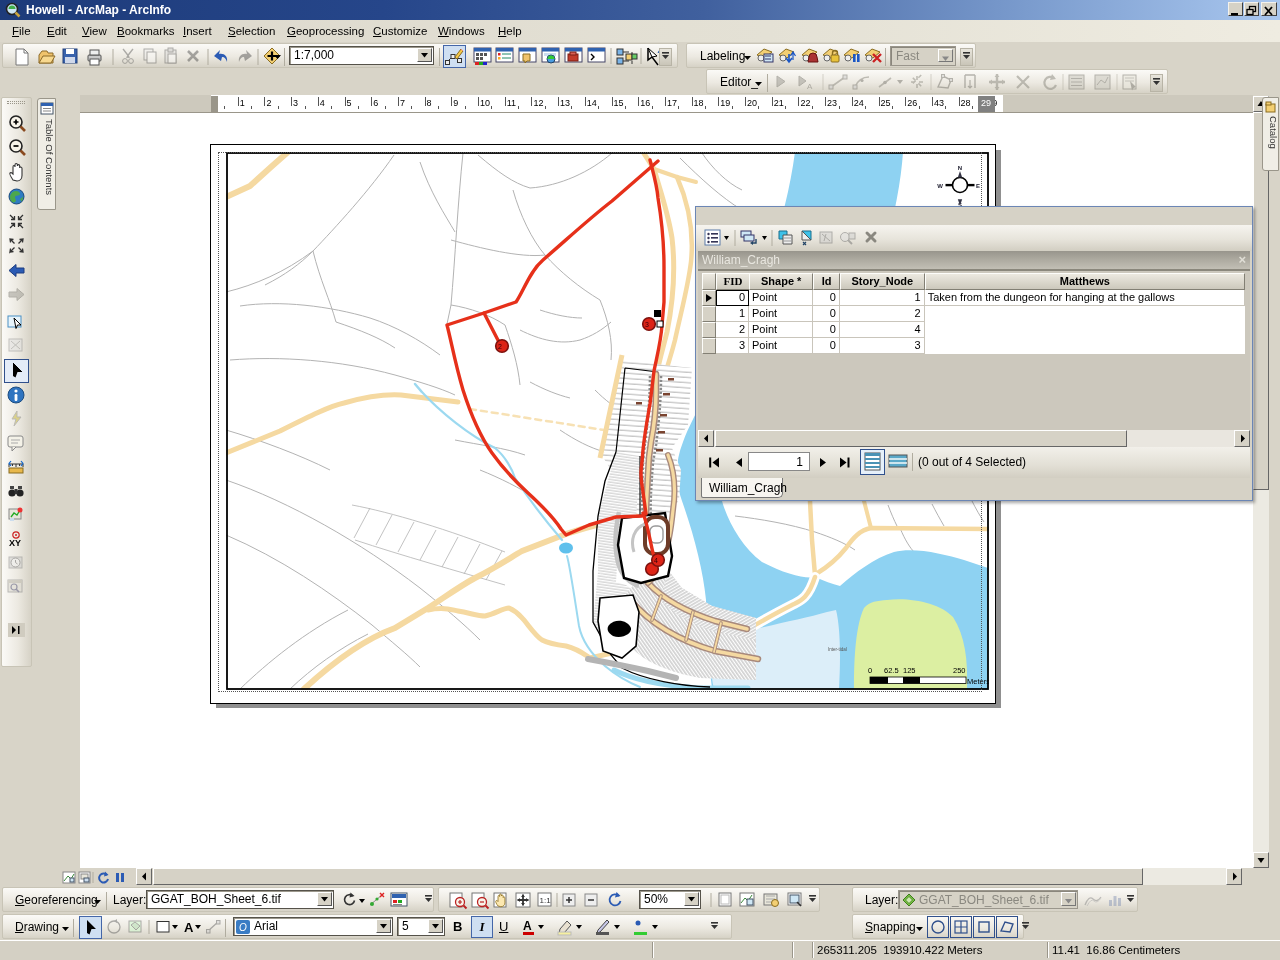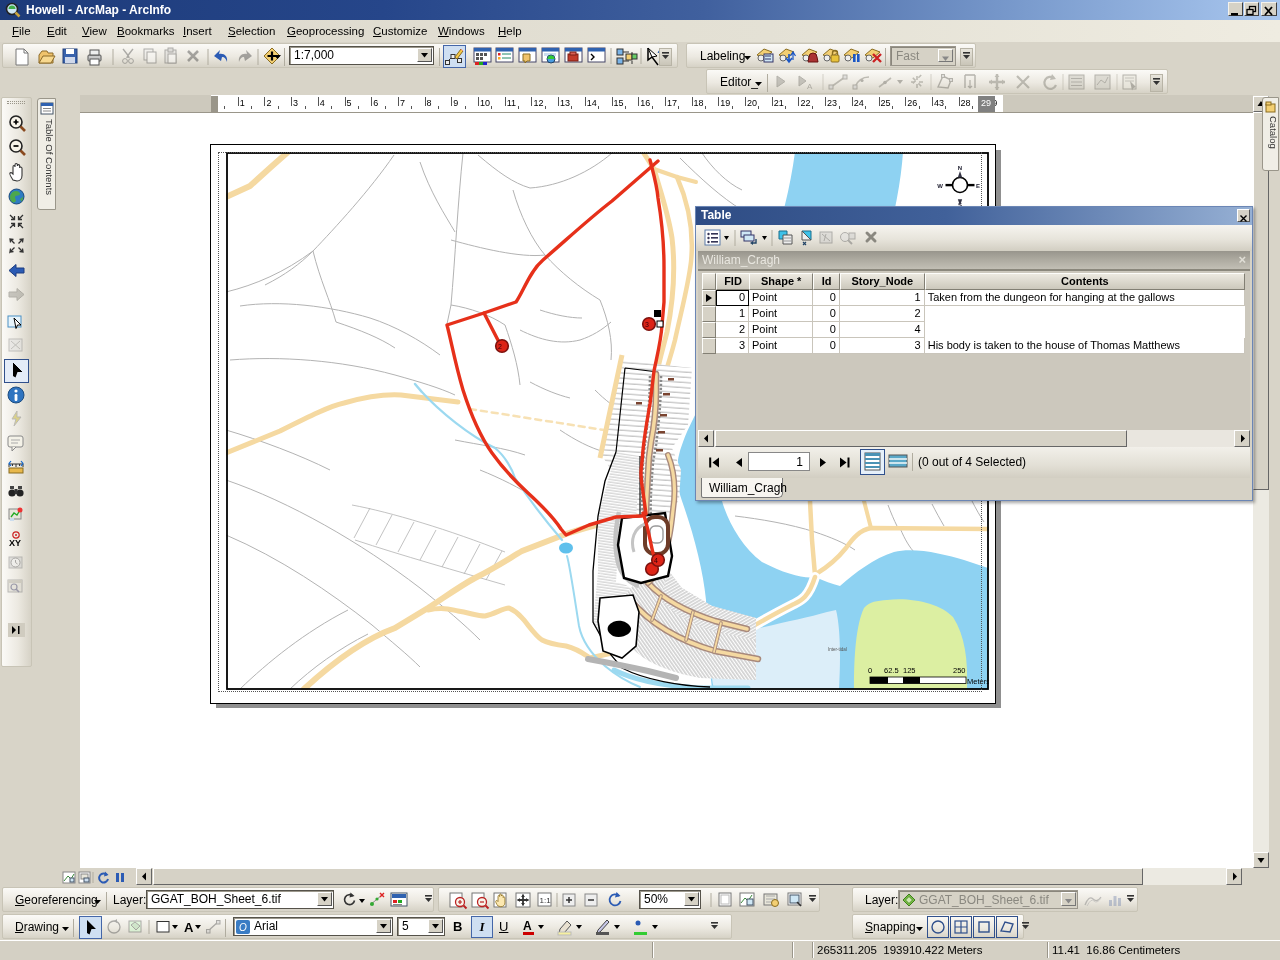--- a/index.html
+++ b/index.html
@@ -865,28 +865,20 @@
 
 <div class="abs" style="left:1262px;top:97px;width:17px;height:74px;background:#f0eee6;border:1px solid #9a968a;border-radius:3px 0 0 3px;">
   <svg class="abs" style="left:1px;top:2px" width="14" height="14" viewBox="0 0 14 14">
       <rect x="2" y="4" width="9" height="8" fill="#f3cf73" stroke="#8a6d20"></rect>
       <rect x="2" y="2" width="5" height="3" fill="#f3cf73" stroke="#8a6d20"></rect>
     </svg>
   <div style="position:absolute;left:2px;top:18px;width:14px;height:56px;font-size:9.5px;color:#333;writing-mode:vertical-rl;">Catalog</div>
 </div>
 
 <div id="tablewin">
-<div class="abs" style="left:0;top:0;width:556px;height:18px;background:linear-gradient(90deg,#2e4c84 0%,#41619a 45%,#96b0d4 100%);">
-  <span style="position:absolute;left:5px;top:1px;color:#fff;font-weight:bold;font-size:12px;">Table</span>
-  <div class="abs" style="left:541px;top:2px;width:13px;height:13px;background:#d6d2c6;border:1px solid #fff;border-right-color:#555;border-bottom-color:#555;">
-    <svg width="11" height="11">
-          <path d="M2.5 2.5 L8.5 8.5 M8.5 2.5 L2.5 8.5" stroke="#000" stroke-width="1.4"></path>
-        </svg>
-  </div>
-</div>
 
 <div class="abs" style="left:0;top:18px;width:556px;height:26px;background:linear-gradient(180deg,#f6f4ef 0%,#e7e4db 55%,#d2cec2 100%);">
   <svg class="abs" style="left:8px;top:4px" width="190" height="18" viewBox="0 0 190 18">
     <g>
       <rect x="1" y="1" width="15" height="15" fill="#fff" stroke="#5a7aa8" stroke-width="1"></rect>
       <circle cx="4.5" cy="5" r="1.2" fill="#335"></circle>
           <rect x="7" y="4" width="7" height="1.6" fill="#335"></rect>
       <circle cx="4.5" cy="9" r="1.2" fill="#335"></circle>
           <rect x="7" y="8" width="7" height="1.6" fill="#335"></rect>
       <circle cx="4.5" cy="13" r="1.2" fill="#335"></circle>
@@ -919,25 +911,25 @@
 </div>
 
 <div class="abs" style="left:2px;top:44px;width:552px;height:18px;background:linear-gradient(180deg,#98958c 0%,#aeaba1 50%,#c2bfb5 100%);">
   <span style="position:absolute;left:4px;top:2px;color:#e8e6df;font-size:12px;">William_Cragh</span>
   <span style="position:absolute;right:4px;top:1px;color:#e0ded6;font-size:13px;font-weight:bold;">×</span>
 </div>
 
 <div class="abs" style="left:2px;top:62px;width:552px;height:161px;background:#ccc8bd;border-top:2px solid #8a877c;overflow:hidden;font-size:12px;">
   <div class="abs" style="left:4px;top:2px;width:543px;height:17px;">
     <div class="hcell" style="left:0;width:13.5px;"></div>
-    <div class="hcell" style="left:13.5px;width:35px;">FID</div>
+    <div class="hcell" style="left:13.5px;width:35px;font-family:Liberation Serif, serif;">FID</div>
     <div class="hcell" style="left:47px;width:64.4px;">Shape *</div>
     <div class="hcell" style="left:111.4px;width:26.6px;">Id</div>
     <div class="hcell" style="left:138px;width:84.7px;">Story_Node</div>
-    <div class="hcell" style="left:222.7px;width:320.3px;">Contents</div>
+    <div class="hcell" style="left:222.7px;width:320.3px;">Matthews</div>
   </div>
   <div class="grow" style="top:19px;">
     <div class="rsel"><svg width="11" height="14">
             <path d="M3 3 L9 7 L3 11 z" fill="#000"></path>
           </svg></div>
     <div class="gc num sel0" style="left:13.5px;width:33.5px;">0</div>
     <div class="gc" style="left:47px;width:64.4px;">Point</div>
     <div class="gc num" style="left:111.4px;width:26.6px;">0</div>
     <div class="gc num" style="left:138px;width:84.7px;">1</div>
     <div class="gc" style="left:222.7px;width:320.3px;">Taken from the dungeon for hanging at the gallows</div>
@@ -955,21 +947,20 @@
     <div class="gc" style="left:47px;width:64.4px;">Point</div>
     <div class="gc num" style="left:111.4px;width:26.6px;">0</div>
     <div class="gc num" style="left:138px;width:84.7px;">4</div>
   </div>
   <div class="grow" style="top:67px;">
     <div class="rsel"></div>
     <div class="gc num" style="left:13.5px;width:33.5px;">3</div>
     <div class="gc" style="left:47px;width:64.4px;">Point</div>
     <div class="gc num" style="left:111.4px;width:26.6px;">0</div>
     <div class="gc num" style="left:138px;width:84.7px;">3</div>
-    <div class="gc" style="left:222.7px;width:320.3px;">His body is taken to the house of Thomas Matthews</div>
   </div>
 </div>
 
 <div class="abs" style="left:2px;top:223px;width:552px;height:17px;background:#e9e6df;">
   <div class="abs" style="left:0;top:0;width:16px;height:17px;background:#d6d2c6;border:1px solid #fff;border-right-color:#666;border-bottom-color:#666;">
     <svg width="14" height="15">
           <path d="M9 3.5 L5 7.5 L9 11.5 z" fill="#000"></path>
         </svg>
   </div>
   <div class="abs" style="left:17px;top:0;width:412px;height:17px;background:#d6d2c6;border:1px solid #fff;border-right-color:#666;border-bottom-color:#666;"></div>

